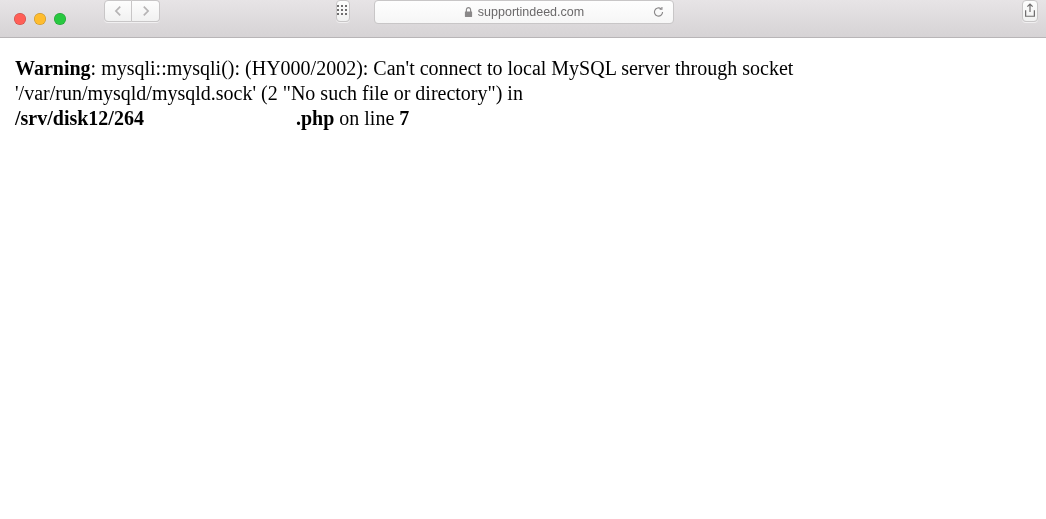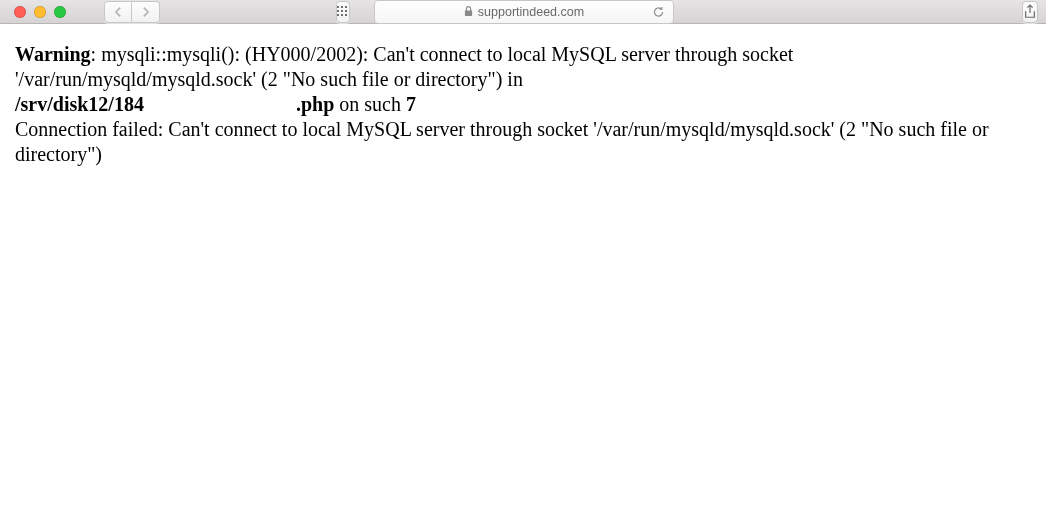--- a/index.html
+++ b/index.html
@@ -1,24 +1,23 @@
 <!DOCTYPE html>
 <html><head>
   <meta charset="utf-8">
   <style>
     * { margin: 0; padding: 0; box-sizing: border-box; }
     html, body { width: 1046px; height: 519px; font-family: -apple-system, BlinkMacSystemFont, "Helvetica Neue", Arial, sans-serif; background: #fff; overflow: hidden; }
 
     
     .toolbar {
-      height: 24px;
+      height: 38px;
       background: linear-gradient(#e7e4e6, #d6d3d5);
       border-bottom: 1px solid #b8b5b7;
       display: flex;
-      align-items: center;
       padding: 0 8px 0 14px;
       gap: 24px;
       position: relative;
     }
     .traffic { display: flex; gap: 8px; align-items: center; }
     .tl { width: 12px; height: 12px; border-radius: 50%; box-shadow: inset 0 0 0 .5px rgba(0,0,0,.25); }
     .tl.red    { background: #ff5f57; }
     .tl.yellow { background: #febc2e; }
     .tl.green  { background: #28c840; }
 
@@ -153,16 +152,15 @@
   </span>
 
   <div class="newtab">
     <span>+</span>
   </div>
 </div>
 
 <div class="page">
   <div>
     <b>Warning</b><span>: mysqli::mysqli(): (HY000/2002): Can't connect to local MySQL server through socket '/var/run/mysqld/mysqld.sock' (2 "No such file or directory") in </span><br>
-    <b>/srv/disk12/184</b><span class="gap"></span><b>.php</b><span> on such </span><b>7</b>
+    <b>/srv/disk12/264</b><span class="gap"></span><b>.php</b><span> on line </span><b>7</b>
   </div>
-  <div>Connection failed: Can't connect to local MySQL server through socket '/var/run/mysqld/mysqld.sock' (2 "No such file or directory")</div>
 </div>
 
 </body></html>

